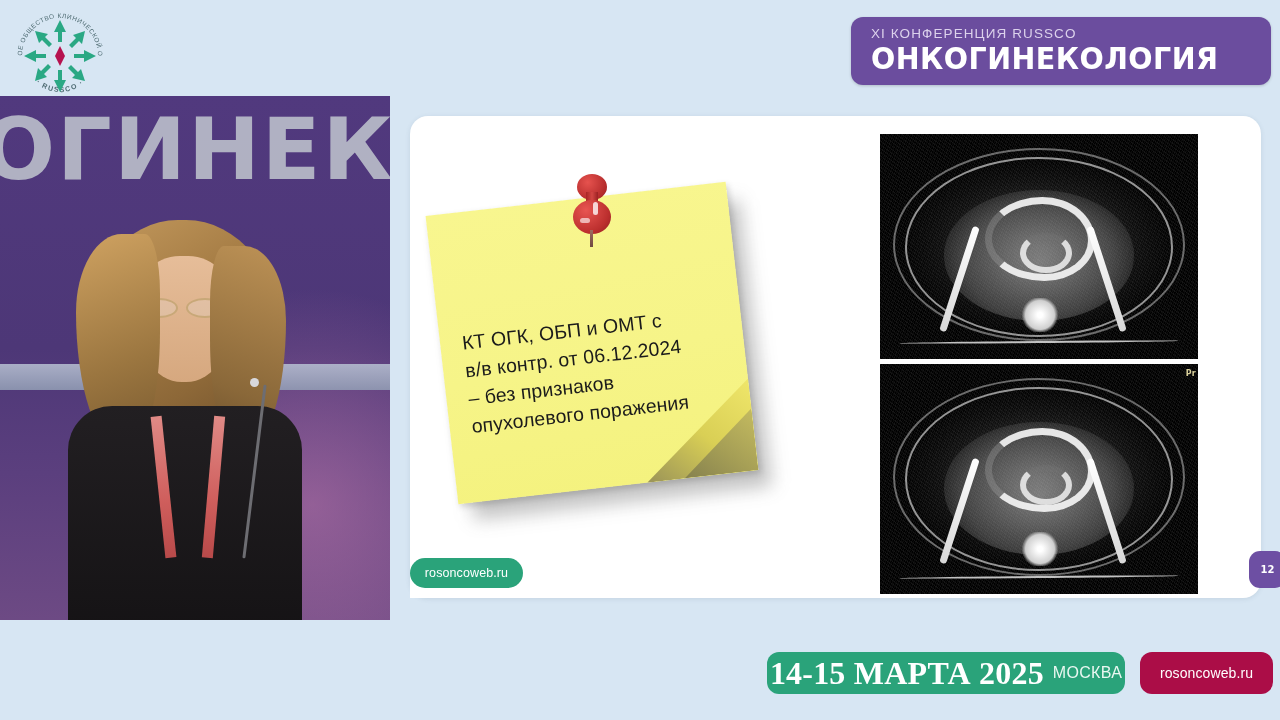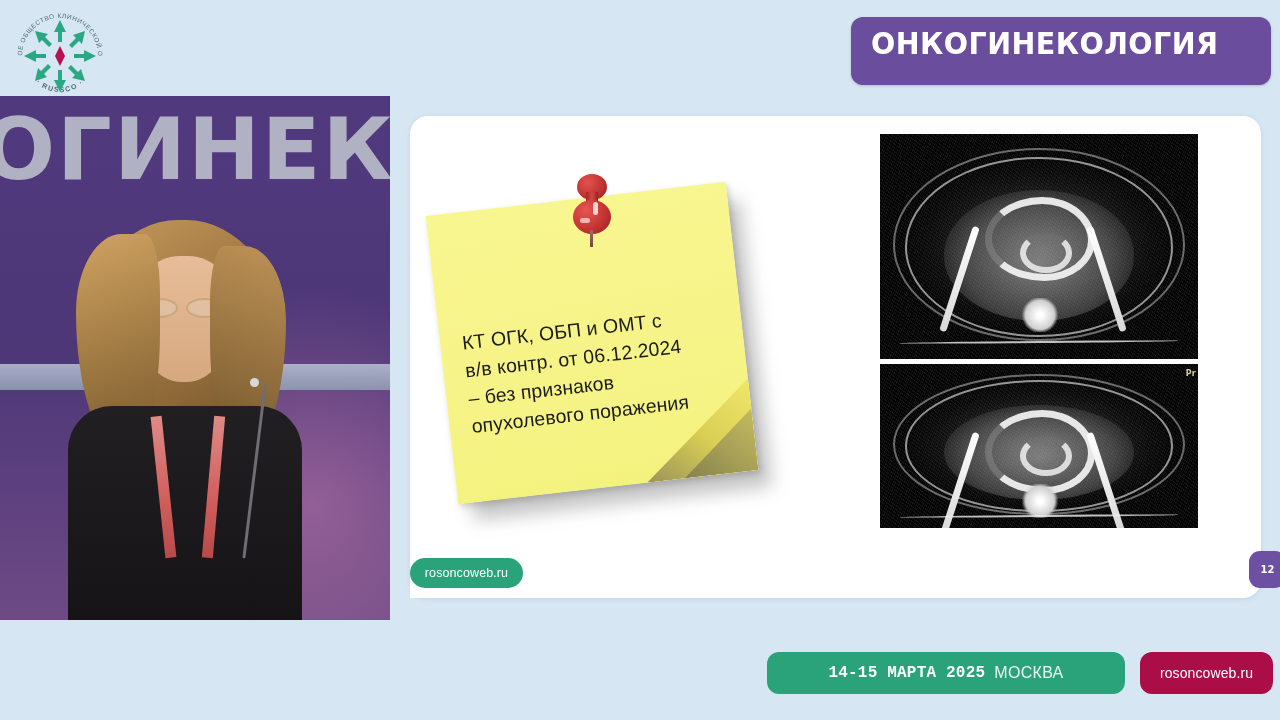--- a/index.html
+++ b/index.html
@@ -193,21 +193,21 @@
   .pin-needle{
     position:absolute; left:21px; top:56px; width:3px; height:17px;
     background:linear-gradient(180deg,#a06b60,#6f4a40);
   }
 
   
   .ct-img{
     position:absolute; background:#000; overflow:hidden;
   }
   .ct-top{ left:481px; top:38px; width:318px; height:225px; }
-  .ct-bottom{ left:481px; top:268px; width:318px; height:164px; }
+  .ct-bottom{ left:481px; top:268px; width:318px; height:230px; }
   .ct-noise{
     position:absolute; inset:0;
     background:
       repeating-linear-gradient(37deg, rgba(255,255,255,.05) 0 1px, rgba(0,0,0,0) 1px 3px),
       repeating-linear-gradient(113deg, rgba(255,255,255,.045) 0 1px, rgba(0,0,0,0) 1px 2px),
       radial-gradient(ellipse 46% 40% at 50% 48%, rgba(255,255,255,.07), rgba(0,0,0,0) 72%);
   }
   .ct-body{
     position:absolute; left:8%; top:10%; width:84%; height:80%;
     border-radius:50%;
@@ -284,22 +284,22 @@
   }
 
   
   .bottom-date-pill{
     position:absolute; left:767px; top:652px; width:358px; height:42px;
     background:#2aa37a; border-radius:12px;
     display:flex; align-items:center; justify-content:center;
     gap:9px; white-space:nowrap;
   }
   .bottom-date-pill .strong{
-    color:#fff; font-weight:700; font-size:16px; letter-spacing:.2px;
-    font-family:Liberation Mono, monospace;
+    color:#fff; font-weight:700; font-size:32px; letter-spacing:.2px;
+    font-family:Liberation Serif, serif;
   }
   .bottom-date-pill .light{
     color:#eaf7f1; font-weight:400; font-size:16px; letter-spacing:.3px;
   }
   .bottom-url-pill{
     position:absolute; left:1140px; top:652px; width:133px; height:42px;
     background:#ab0d47; border-radius:12px;
     display:flex; align-items:center; justify-content:center;
     color:#fff; font-size:14px; letter-spacing:.1px;
   }
@@ -330,20 +330,21 @@
         <polygon points="77,27 74,40 71,37 64,44 61,41 68,34 65,31"></polygon>
         <polygon points="27,77 30,64 33,67 40,60 43,63 36,70 39,73"></polygon>
         <polygon points="77,77 64,74 67,71 60,64 63,61 70,68 73,65"></polygon>
       </g>
       <polygon points="52,42 57,52 52,62 47,52" fill="#b6124f"></polygon>
     </svg>
   </div>
 </div>
 
 <div class="conf-banner">
+  <div class="line1">XI КОНФЕРЕНЦИЯ RUSSCO</div>
   <div class="line2">ОНКОГИНЕКОЛОГИЯ</div>
 </div>
 
 <div class="video-panel">
   <div class="vp-backdrop"></div>
   <div class="vp-bigtext">ОГИНЕКОЛ</div>
   <div class="vp-railing"></div>
 
   <div class="vp-person">
     <div class="vp-hair"></div>

